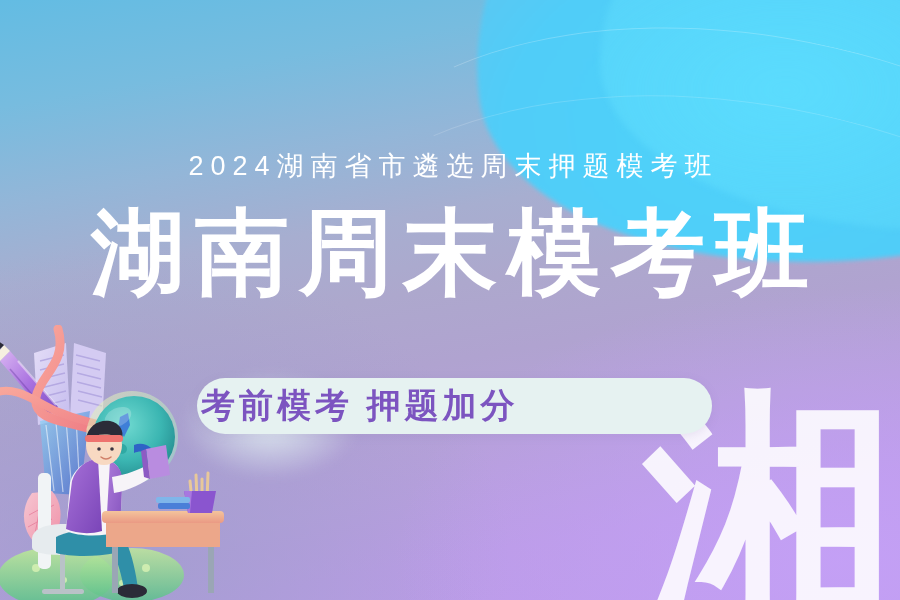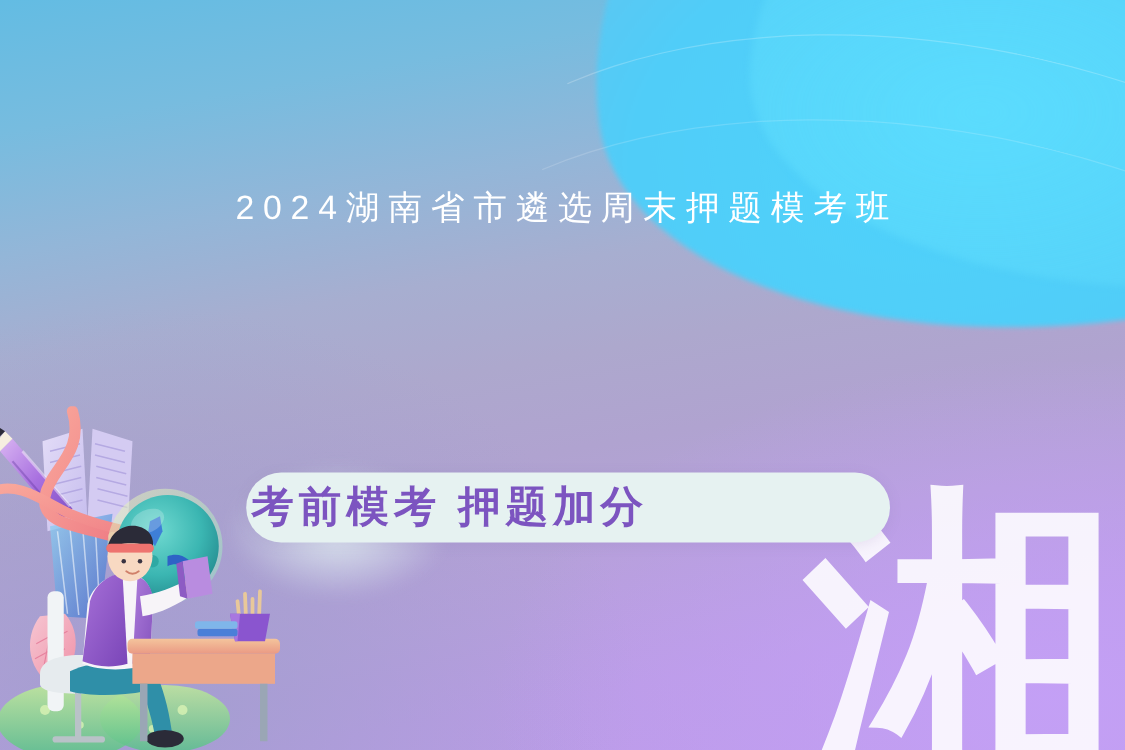--- a/index.html
+++ b/index.html
@@ -165,20 +165,21 @@
     <div class="arc arc-b"></div>
     <div class="arc arc-c"></div>
     <div class="arc arc-d"></div>
     <div class="soft-white"></div>
   </div>
 
   <div class="watermark">湘</div>
 
   <div class="subtitle">2024湖南省市遴选周末押题模考班</div>
 
+  <div class="title">湖南周末模考班</div>
 
   <div class="pill">
     <span class="pill-text">考前模考 押题加分</span>
   </div>
 
   <svg class="illo" viewBox="0 0 240 275">
     <defs>
       <linearGradient id="gBook" x1="0" y1="0" x2="1" y2="1">
         <stop offset="0%" stop-color="#e3dcf7"></stop>
         <stop offset="100%" stop-color="#c6bdee"></stop>

